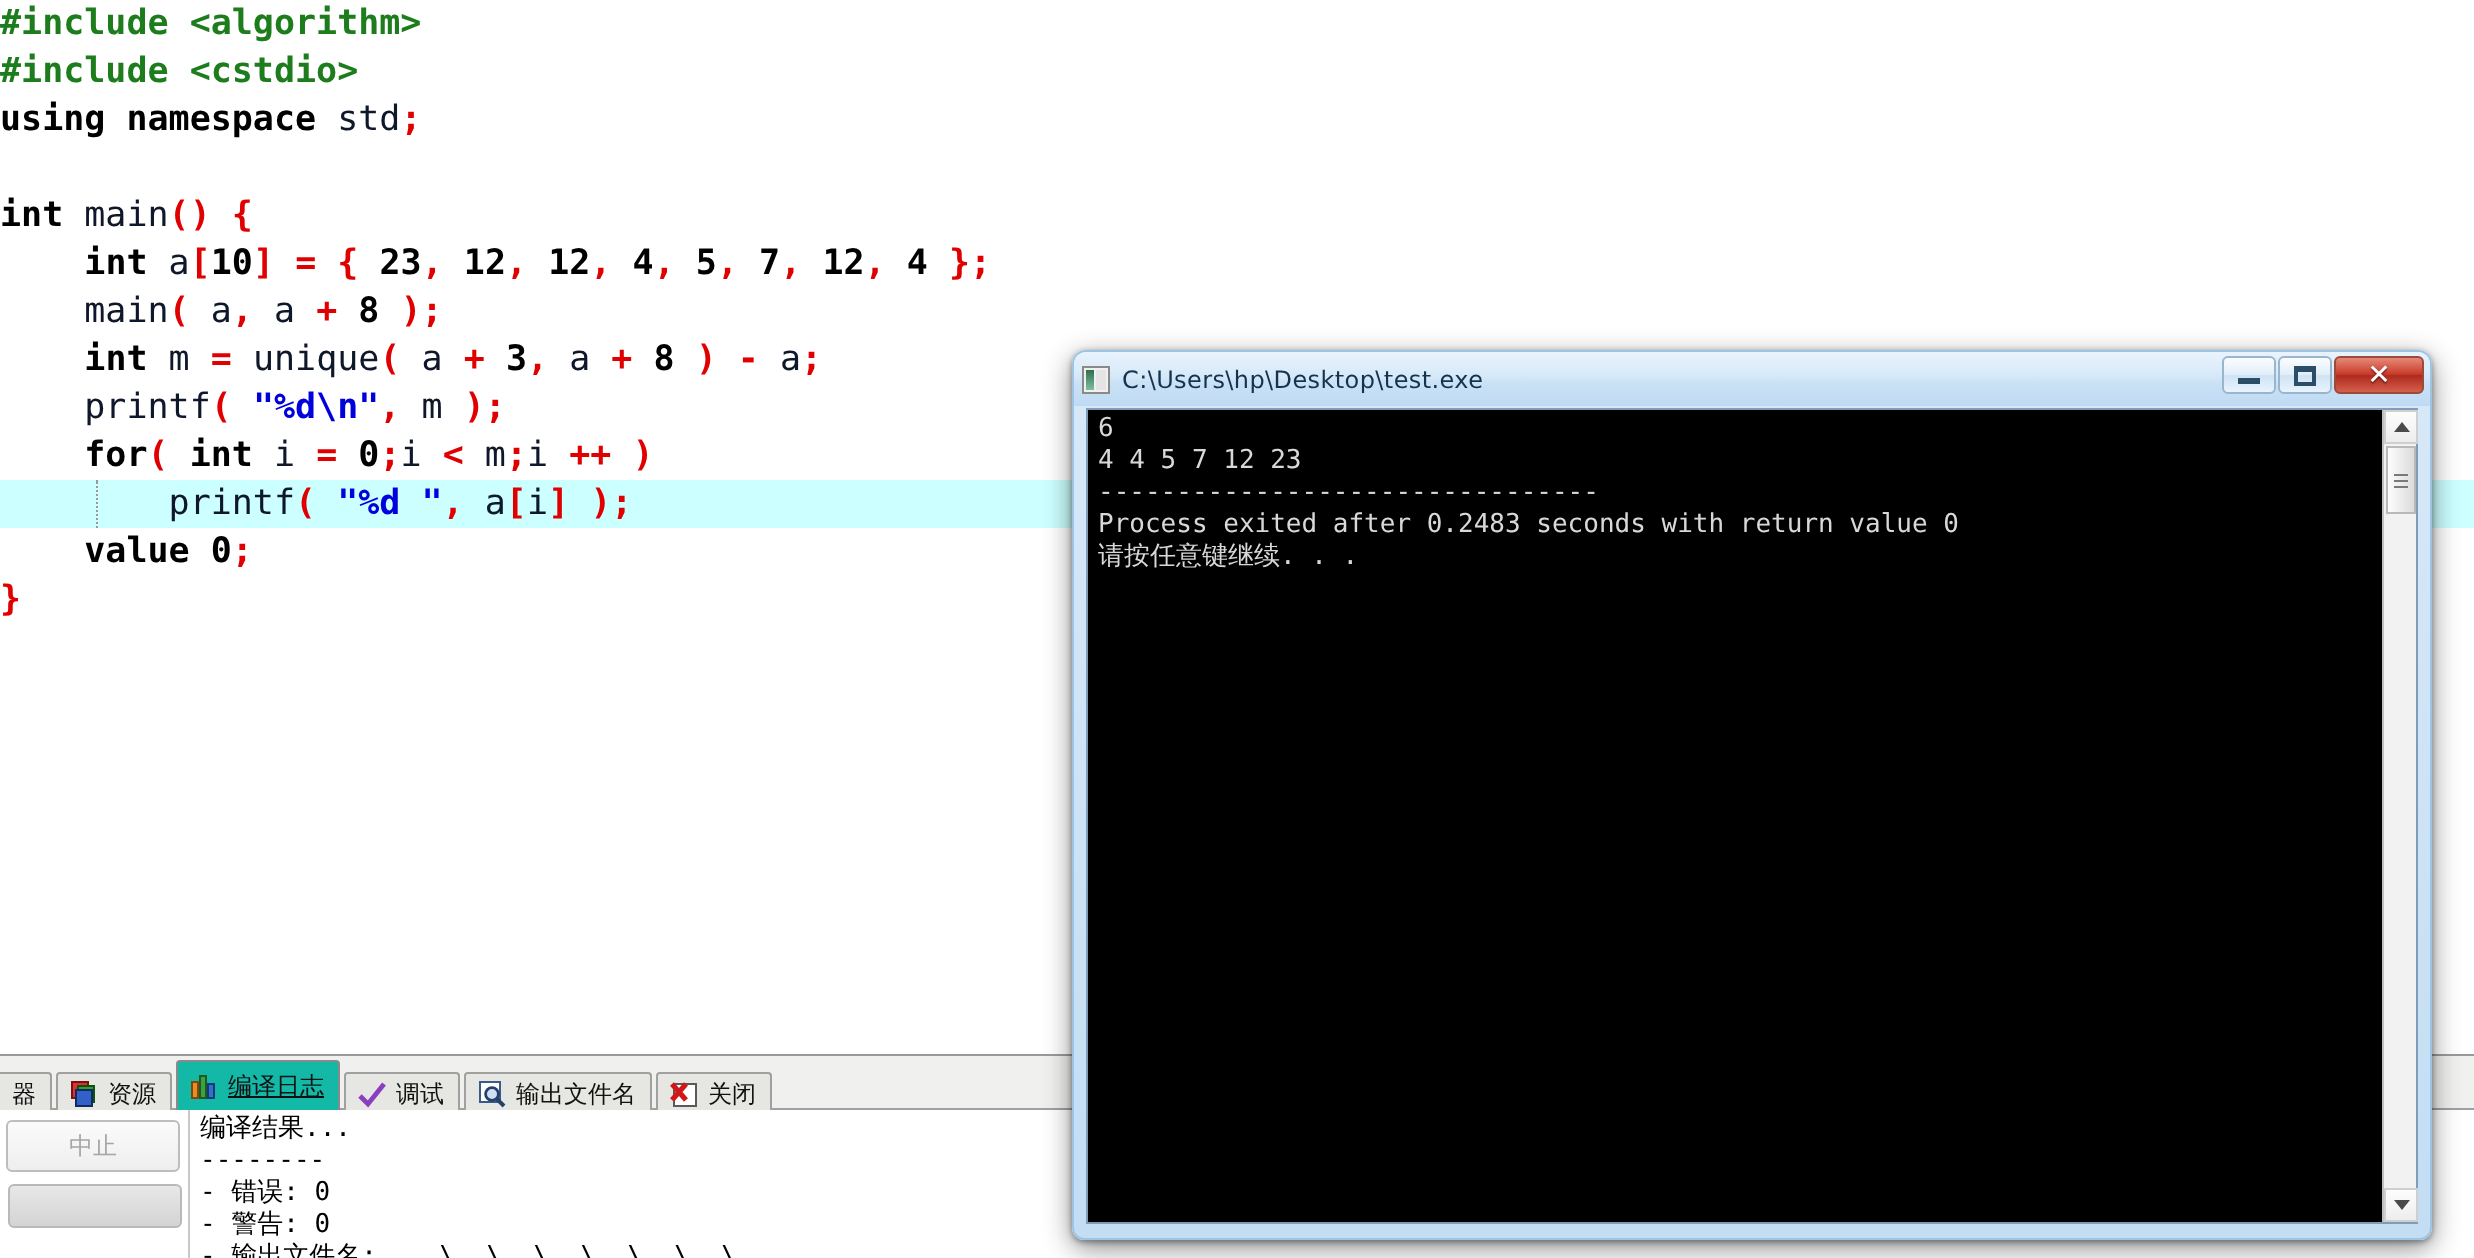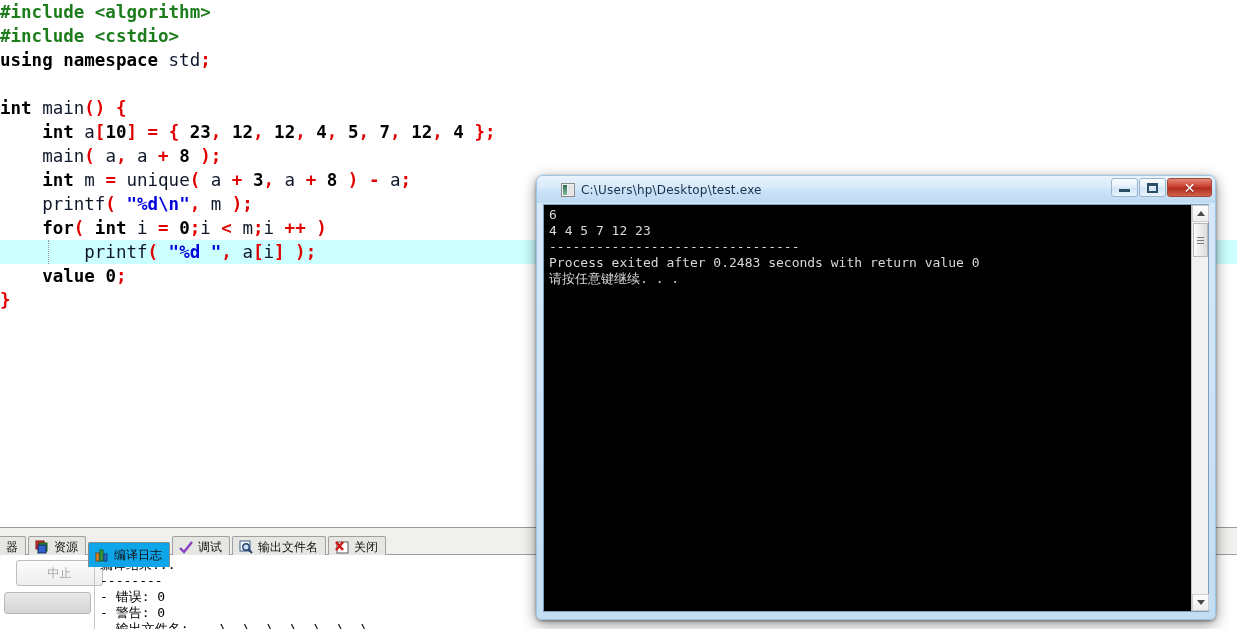--- a/index.html
+++ b/index.html
@@ -58,35 +58,36 @@
     border-bottom: none;
     background: #e6e6e2;
     font-size: 12px; color: #111;
     font-family: "DejaVu Sans", sans-serif;
     margin-right: 2px;
     border-radius: 2px 2px 0 0;
     box-sizing: border-box;
     position: relative; top: 2px;
   }
   .tab.active {
-    background: #0ea5e9; height: 25px; top: 12px;
+    background: #14b8a6; height: 25px; top: 0;
     border-color: #8a8a8a; z-index: 3;
     font-weight: normal;
+    text-decoration: underline;
   }
   .tab .ico { width: 16px; height: 16px; display:block; flex:0 0 16px; }
   .tab-strip-base {
     position: absolute; left: 0; top: 26px; width: 1237px; height: 1px;
     background: #a0a0a0;
   }
   .panel-body {
     position: absolute; left: 0; top: 27px; width: 1237px; height: 74px;
     background: #ffffff;
   }
   .abort-btn {
-    position: absolute; left: 16px; top: 5px; width: 85px; height: 24px;
+    position: absolute; left: 3px; top: 5px; width: 85px; height: 24px;
     background: linear-gradient(#fbfbfb, #eeeeee);
     border: 1px solid #bdbdbd; border-radius: 3px;
     color: #a6a6a6; font-size: 12px;
     display: flex; align-items: center; justify-content: center;
     font-family: Liberation Sans, sans-serif;
   }
   .progress {
     position: absolute; left: 4px; top: 37px; width: 85px; height: 20px;
     background: linear-gradient(#e8e8e8, #d4d4d4);
     border: 1px solid #b9b9b9; border-radius: 3px;
@@ -109,21 +110,21 @@
     border-radius: 7px 7px 6px 6px;
     background: linear-gradient(#d8e9f8, #c3ddf3);
     border: 1px solid #9cc4e4;
     box-shadow: 0 4px 14px rgba(0,0,0,0.45), 0 1px 3px rgba(0,0,0,0.4);
     box-sizing: border-box;
     padding: 0;
   }
   .console-titlebar {
     position: relative; height: 27px;
     display: flex; align-items: center;
-    padding-left: 24px;
+    padding-left: 4px;
     border-radius: 6px 6px 0 0;
     background: linear-gradient(#e9f3fc 0%, #d6e9f9 45%, #cbe2f6 55%, #bfdaf3 100%);
   }
   .console-icon {
     width: 14px; height: 14px; margin-right: 6px; flex: 0 0 14px;
     background: #f0f0f0; border: 1px solid #8a8a8a;
     position: relative; box-sizing: border-box;
   }
   .console-icon::before {
     content:""; position:absolute; left:1px; top:1px; width:4px; bottom:1px;

